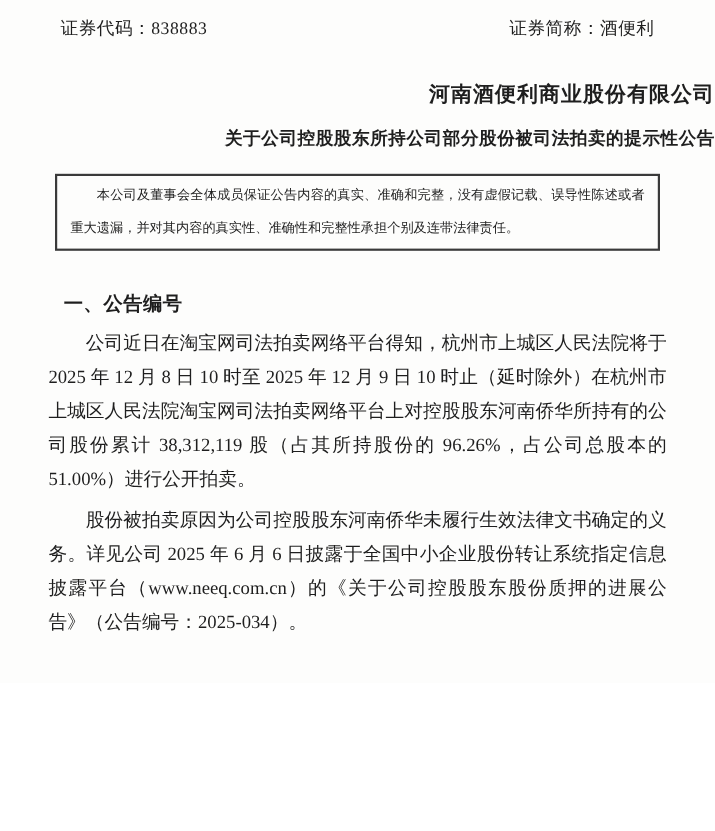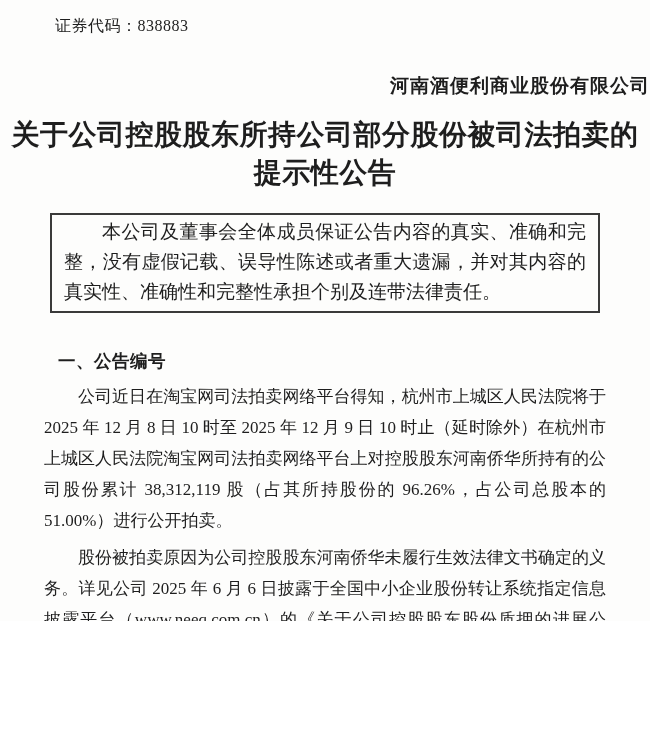--- a/index.html
+++ b/index.html
@@ -23,31 +23,31 @@
   .header-item { display: inline-block; }
   .doc-title {
     margin-top: 36px;
     text-align: right;
     font-size: 19px;
     font-weight: bold;
     letter-spacing: 1px;
   }
   .doc-subtitle {
     margin-top: 17px;
-    text-align: center;
-    font-size: 28px;
+    text-align: right;
+    font-size: 16px;
     font-weight: bold;
     font-family: "Liberation Sans", "DejaVu Sans", sans-serif;
     letter-spacing: 0.5px;
   }
   .disclaimer-box {
     margin: 21px 50px 0 50px;
     border: 2px solid #3a3a3a;
     padding: 2px 12px 4px 12px;
-    font-size: 19px;
+    font-size: 12px;
     line-height: 30px;
     text-align: justify;
   }
   .disclaimer-box p {
     margin: 0;
     text-indent: 2em;
   }
   .main {
     padding: 0 44px;
   }
@@ -70,20 +70,23 @@
 </style>
 </head>
 <body>
 
 <div class="page">
 
   <div class="header-row">
     <span class="header-item">
       <span>证券代码：</span><span>838883</span>
     </span>
+    <span class="header-item">
+      <span>证券简称：</span><span>酒便利</span>
+    </span>
   </div>
 
   <div class="doc-title">河南酒便利商业股份有限公司</div>
 
   <div class="doc-subtitle">关于公司控股股东所持公司部分股份被司法拍卖的提示性公告</div>
 
   <div class="disclaimer-box">
     <p>本公司及董事会全体成员保证公告内容的真实、准确和完整，没有虚假记载、误导性陈述或者重大遗漏，并对其内容的真实性、准确性和完整性承担个别及连带法律责任。</p>
   </div>
 

